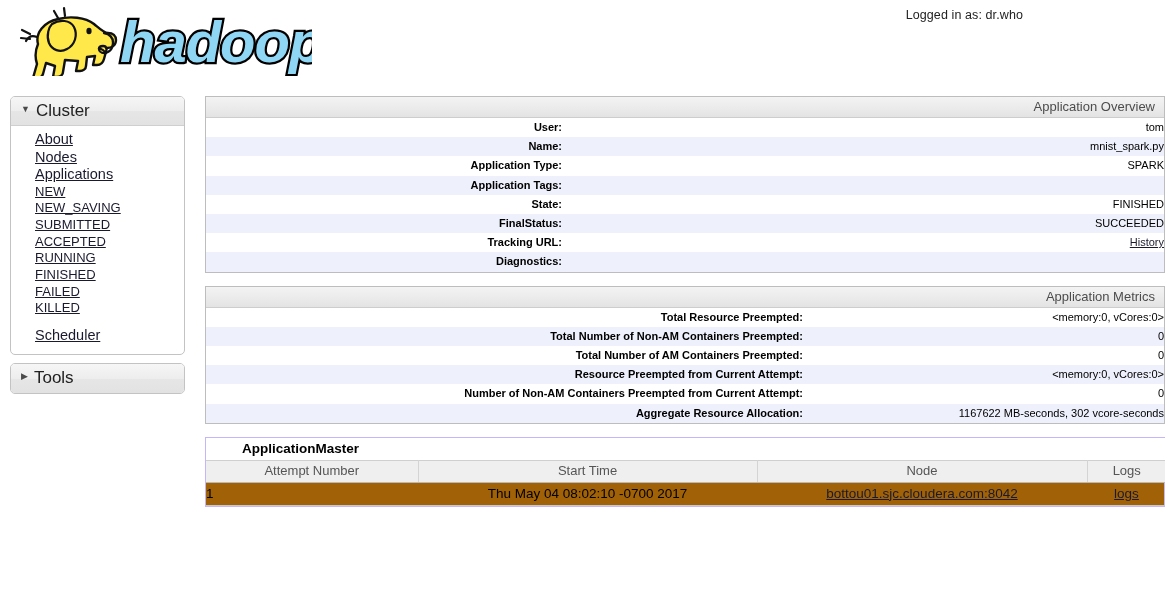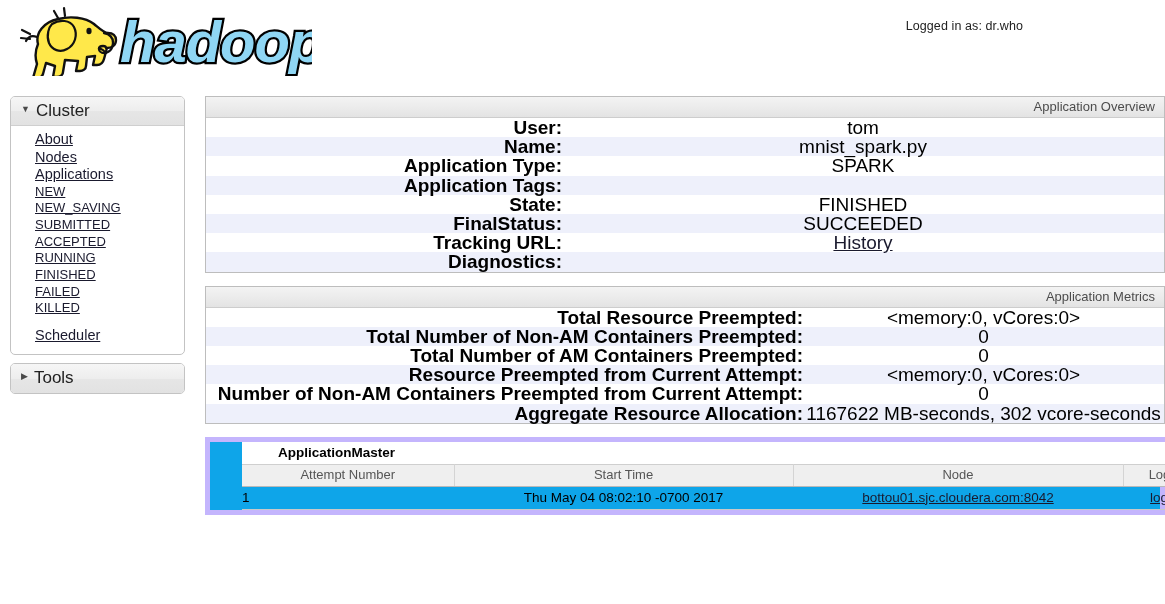--- a/index.html
+++ b/index.html
@@ -9,21 +9,21 @@
     background: #ffffff;
     font-family: "Liberation Sans", sans-serif;
     color: #000;
     overflow: hidden;
   }
   #page { position: relative; width: 1031px; height: 604px; }
 
   
   .logged-in {
     position: absolute;
-    top: 19px; right: 8px;
+    top: 8px; right: 8px;
     font-size: 12.5px;
     color: #222;
     letter-spacing: .1px;
   }
   .logo-wrap {
     position: absolute;
     left: 12px; top: 4px;
     width: 300px; height: 72px;
   }
   .logo-wrap svg { display: block; }
@@ -89,38 +89,38 @@
     background: linear-gradient(to bottom, #f3f3f3 0%, #ebebeb 55%, #e3e3e3 100%);
     border-bottom: 1px solid #cdcdcd;
     text-align: right;
     padding: 2px 9px 3px 0;
     font-size: 13px;
     color: #4c4c4c;
     height: 21px;
     line-height: 16px;
   }
   table.kv { width: 100%; border-collapse: collapse; }
-  table.kv td { padding: 0; font-size: 19px; line-height: 19.2px; height: 19.2px; vertical-align: middle; }
+  table.kv td { padding: 0; font-size: 11px; line-height: 19.2px; height: 19.2px; vertical-align: middle; }
   table.kv tr.odd  { background: #ffffff; }
   table.kv tr.even { background: #eef0fb; }
   td.k {
     text-align: right;
     font-weight: bold;
     color: #000;
     padding-right: 5px;
     white-space: nowrap;
   }
-  td.v { text-align: center; padding-left: 4px; color: #000; white-space: nowrap; }
+  td.v { text-align: right; padding-left: 4px; color: #000; white-space: nowrap; }
   .ovw td.k { width: 356px; }
   .mtx td.k { width: 597px; }
 
   a.lnk { color: #1a1a2e; text-decoration: underline; cursor: pointer; }
 
   
-  .am-section { border: 5px solid #c4b5fd; background: #0ea5e9; padding-left: 32px; }
+  .am-section { border: 1px solid #c4b5fd; background: #a16207; }
   table.am { width: 100%; border-collapse: collapse; table-layout: fixed; }
   table.am caption {
     caption-side: top;
     text-align: left;
     font-weight: bold;
     font-size: 13.5px;
     padding: 3px 0 4px 36px;
     color: #000;
     background: #fff;
   }

